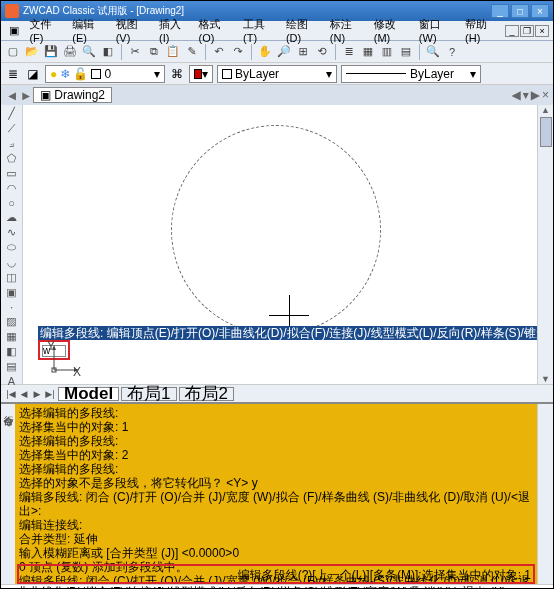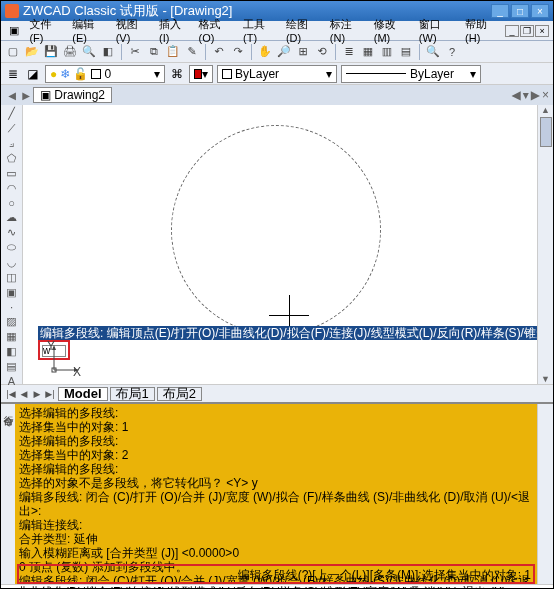--- a/index.html
+++ b/index.html
@@ -1,19 +1,19 @@
 <!DOCTYPE html>
 <html><head>
 <meta charset="utf-8">
 <style>
 * { margin: 0; padding: 0; box-sizing: border-box; font-family: "SimSun", "宋体", sans-serif; font-size: 12px; }
 body { width: 554px; height: 589px; background: #fff; overflow: hidden; border: 1px solid #000; }
 .titlebar { background: linear-gradient(#4a8cd8, #2a6cb8); color: #fff; height: 20px; display: flex; align-items: center; padding: 0 4px; }
 .titlebar .logo { width: 14px; height: 14px; background: #e63; border-radius: 2px; margin-right: 4px; }
-.titlebar .title { flex: 1; font-size: 13px; }
+.titlebar .title { flex: 1; font-size: 10px; }
 .winctrl { display: flex; gap: 2px; }
 .winctrl span { width: 18px; height: 14px; background: #6aa9e6; color: #fff; display: flex; align-items: center; justify-content: center; font-size: 10px; cursor: pointer; border: 1px solid #3a7bc0; }
 .menubar { background: #eaeef5; height: 20px; display: flex; align-items: center; padding: 0 4px; gap: 2px; border-bottom: 1px solid #a0b0c8; }
 .menubar span { padding: 2px 4px; cursor: pointer; font-size: 11px; }
 .menubar .sm { font-size: 11px; }
 .mdi { margin-left: auto; display: flex; gap: 1px; }
 .mdi span { width: 14px; height: 12px; border: 1px solid #888; font-size: 9px; display: flex; align-items: center; justify-content: center; cursor: pointer; }
 .toolbar { background: #eaeef5; height: 22px; display: flex; align-items: center; padding: 0 4px; gap: 3px; border-bottom: 1px solid #ccc; }
 .toolbar .btn { width: 16px; height: 16px; display: flex; align-items: center; justify-content: center; cursor: pointer; font-size: 11px; color: #444; }
 .toolbar .sep { width: 1px; height: 16px; background: #a0b0c8; margin: 0 2px; }
@@ -43,21 +43,21 @@
 .axes { position: absolute; left: 26px; bottom: 7px; font-size: 10px; color: #444; }
 .axes .y { position: absolute; bottom: 24px; left: -2px; }
 .axes .x { position: absolute; left: 24px; bottom: -2px; }
 .axes svg { width: 30px; height: 30px; }
 .rsb { width: 16px; background: #eaeef5; border-left: 1px solid #ccc; display: flex; flex-direction: column; align-items: center; }
 .rsb .arr { font-size: 9px; color: #666; cursor: pointer; }
 .rsb .thumb { flex: 0 0 30px; width: 12px; background: #c0cce0; border: 1px solid #888; margin: 2px 0; }
 .sheettabs { background: #eaeef5; height: 18px; display: flex; align-items: center; padding: 0 4px; border-top: 1px solid #ccc; }
 .sheettabs .nav { display: flex; gap: 1px; }
 .sheettabs .nav span { width: 12px; font-size: 9px; text-align: center; cursor: pointer; color: #555; }
-.sheettabs .tab { border: 1px solid #888; padding: 0 5px; font-size: 13px; cursor: pointer; margin-left: 2px; height: 14px; display: flex; align-items: center; }
+.sheettabs .tab { border: 1px solid #888; padding: 0 5px; font-size: 17px; cursor: pointer; margin-left: 2px; height: 14px; display: flex; align-items: center; }
 .sheettabs .tab.act { background: #fff; font-weight: bold; }
 .cmdrow { display: flex; height: 182px; border-top: 2px solid #888; }
 .cmdleft { width: 14px; background: #eaeef5; writing-mode: vertical-rl; font-size: 10px; display: flex; align-items: center; justify-content: flex-start; padding-top: 4px; color: #444; }
 .cmdarea { flex: 1; background: #eab308; overflow: hidden; position: relative; font-size: 11px; }
 .cmdtext { padding: 2px 4px; line-height: 14px; white-space: pre-wrap; }
 .cmdbot { position: absolute; bottom: 0; left: 2px; right: 2px; border: 2px solid #d8242a; height: 20px; display: flex; flex-direction: row; justify-content: flex-end; padding: 1px 2px; font-size: 11px; }
 .cmdprompt { height: 16px; border-top: 1px solid #ccc; display: flex; align-items: center; padding: 0 4px; background: #fff; font-size: 11px; }
 .cmdprompt .x { width: 12px; text-align: center; color: #666; cursor: pointer; }
 .cmdprompt .hsb { margin-left: auto; display: flex; gap: 1px; }
 .cmdprompt .hsb span { font-size: 9px; cursor: pointer; }

